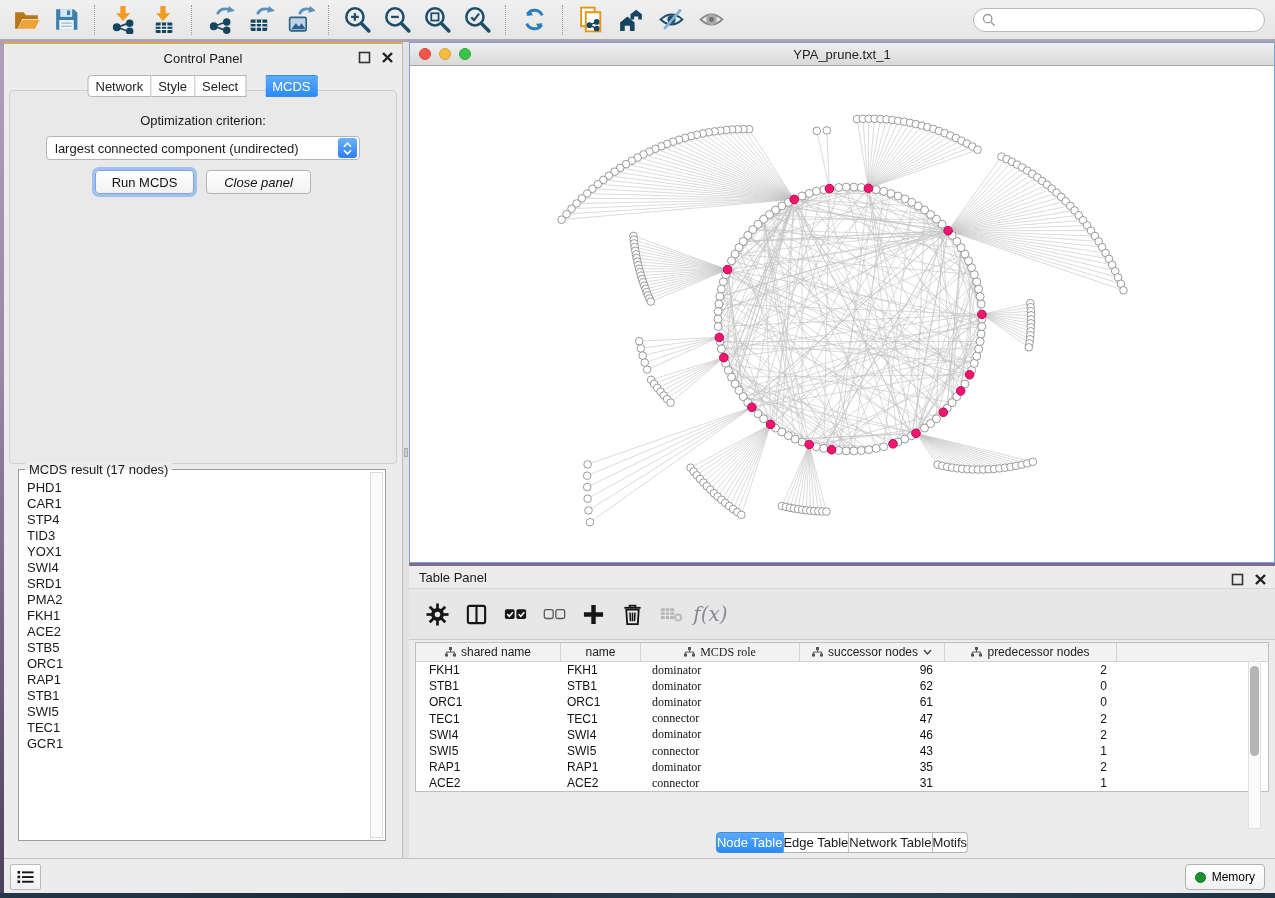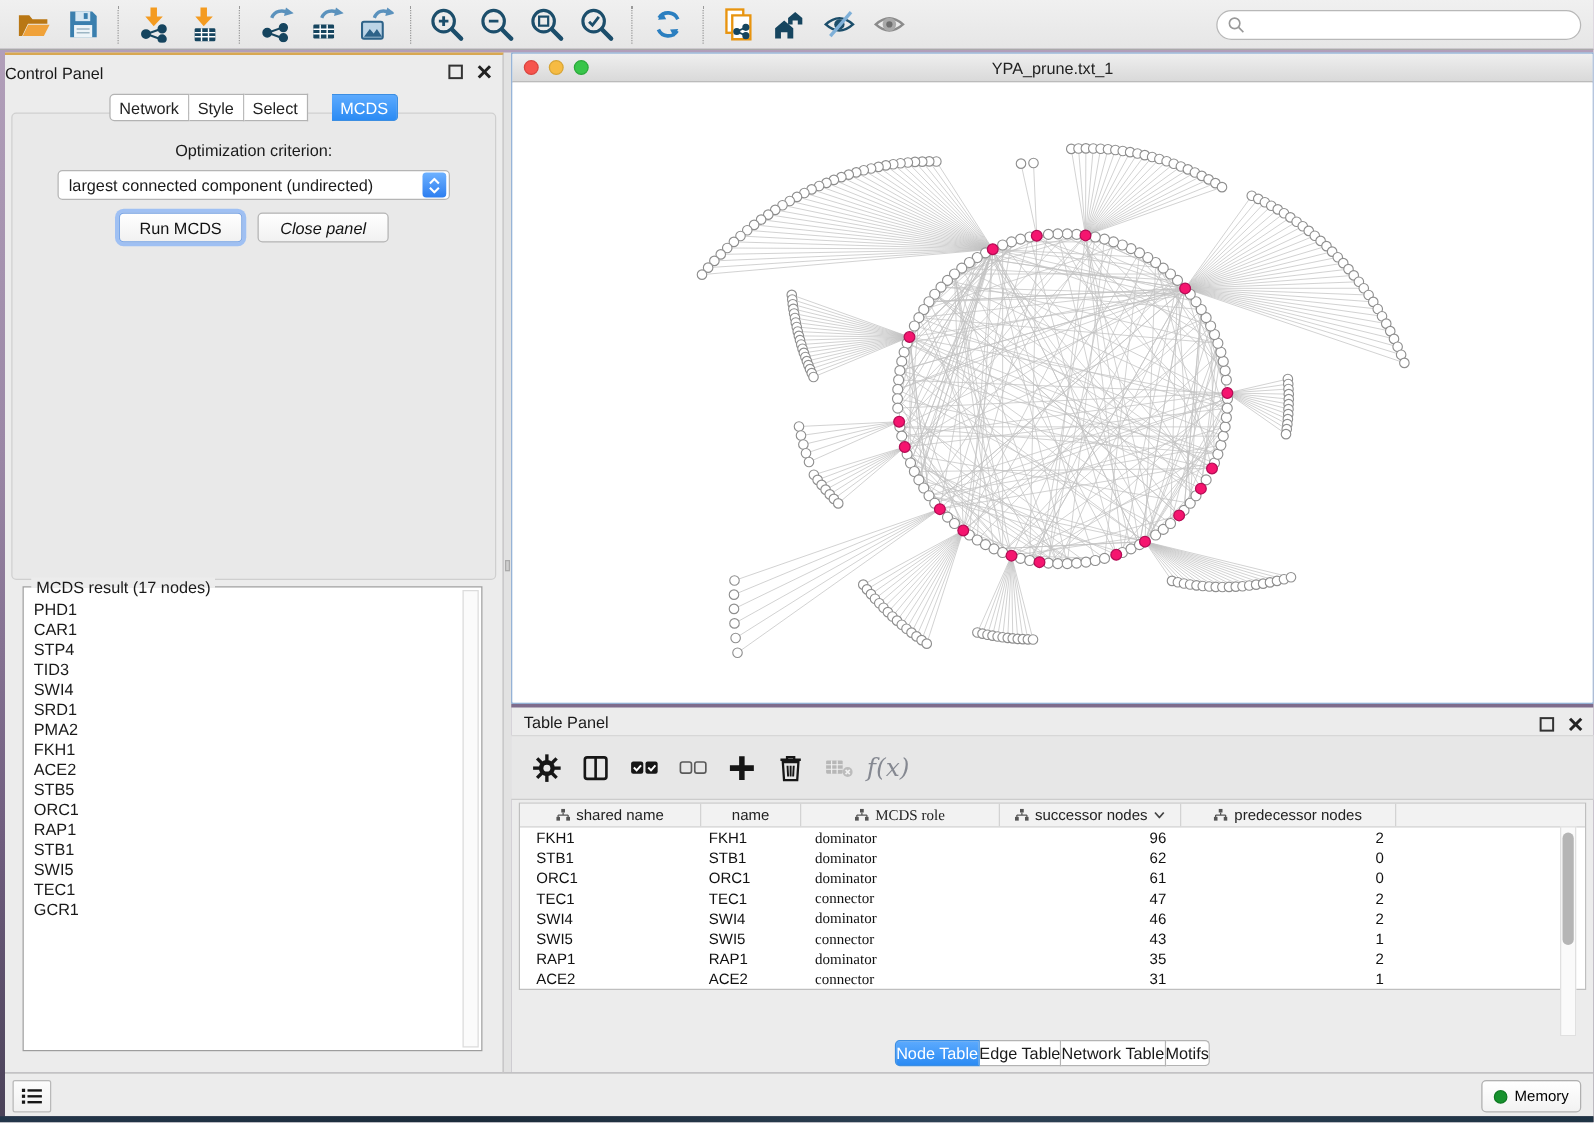--- a/index.html
+++ b/index.html
@@ -16,21 +16,21 @@
     align-items:center; justify-content:center; cursor:pointer; }
   .tbtn svg { width:29px; height:29px; }
   .tsep { width:0; height:30px; border-left:1px dotted #9a9a9a; margin:0 8px; }
   .search-wrap { position:absolute; right:10px; top:8px; width:292px; height:24px;
     background:#fff; border:1px solid #b8b8b8; border-radius:13px; display:flex; align-items:center; padding:0 8px; }
   .search-wrap input { border:none; outline:none; flex:1; font-size:12px; background:transparent; margin-left:5px; }
 
   
   .control-panel { position:absolute; left:4px; top:42px; width:399px; height:816px;
     background:#ececec; border-right:1px solid #bdbdbd; border-top:2px solid #d8a852; }
-  .cp-titlebar { position:relative; height:28px; display:flex; align-items:center; padding:0 0; }
+  .cp-titlebar { position:relative; height:28px; display:flex; align-items:center; padding:0 0;justify-content:center; }
   .cp-titlebar .ttl { font-size:13px; }
   .win-icons { position:absolute; right:8px; top:7px; display:flex; gap:10px; }
   .win-icons svg { width:13px; height:13px; cursor:pointer; }
   .cp-tabs { position:absolute; left:50%; transform:translateX(-50%); top:31px; display:flex; height:22px; z-index:3; }
   .cp-tab { background:#fff; border:1px solid #b3b3b3; border-left:none; padding:2px 7px;
     font-size:13px; line-height:17px; cursor:pointer; color:#222; }
   .cp-tab:first-child { border-left:1px solid #b3b3b3; border-radius:4px 0 0 4px; }
   .cp-tab:last-child { border-radius:0 4px 4px 0;margin-left:19px; }
   .cp-tab.active { background:linear-gradient(#5caafe,#2b8bf4); color:#fff; border-color:#3c8ee2; }
   .cp-inner { position:absolute; left:5px; top:46px; width:388px; height:374px;
@@ -322,20 +322,21 @@
         <button class="swing-btn btn-close">Close panel</button>
       </div>
     </div>
     <div class="result-box">
       <span class="legend">MCDS result (17 nodes)</span>
       <ul class="result-list" id="mcds-list">
           <li>PHD1</li>
           <li>CAR1</li>
           <li>STP4</li>
           <li>TID3</li>
+          <li>YOX1</li>
           <li>SWI4</li>
           <li>SRD1</li>
           <li>PMA2</li>
           <li>FKH1</li>
           <li>ACE2</li>
           <li>STB5</li>
           <li>ORC1</li>
           <li>RAP1</li>
           <li>STB1</li>
           <li>SWI5</li>

